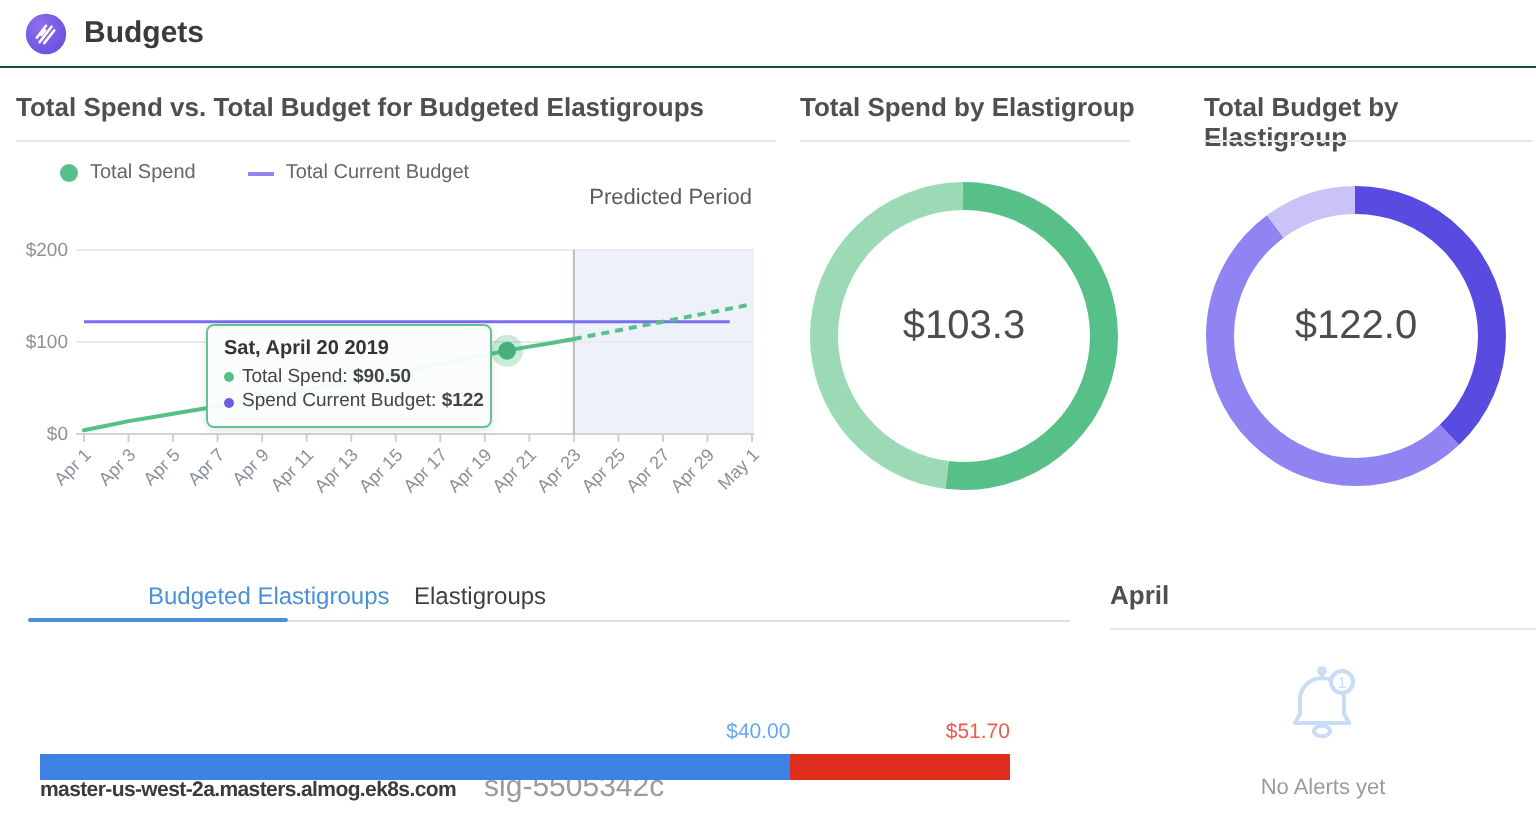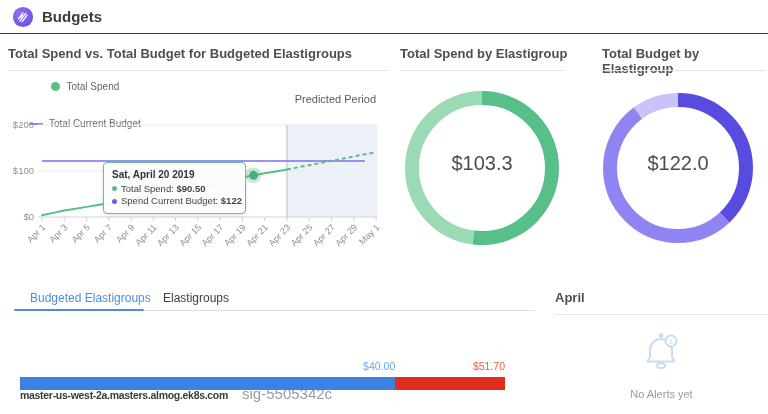--- a/index.html
+++ b/index.html
@@ -11,21 +11,21 @@
   
   .header { position:absolute; left:0; top:0; width:768px; height:34px; background:#fff; border-bottom:1px solid #14532d; }
   .logo { position:absolute; left:12px; top:6px; width:22px; height:22px; }
   .app-title { position:absolute; left:42px; top:8px; font-size:15px; font-weight:bold; color:#3a3a3a; }
 
   
   .sec-title { position:absolute; font-size:13px; font-weight:bold; color:#4f4f4f; }
   .divider { position:absolute; height:1px; background:#e5e5e5; }
 
   
-  .legend { position:absolute; left:30px; top:81px; display:flex; gap:26px; align-items:center;flex-direction:column; }
+  .legend { position:absolute; left:30px; top:81px; display:flex; gap:26px; align-items:flex-end; }
   .legend-item { display:flex; align-items:center; gap:6px; font-size:10px; color:#666; cursor:pointer; }
   .legend-dot { width:9px; height:9px; border-radius:50%; background:#57c088; }
   .legend-dash { width:13px; height:2px; background:#8f84f2; }
 
   .predicted-label { position:absolute; left:226px; top:93px; width:150px; text-align:right; font-size:11px; color:#5a5a5a; }
 
   .ax { font-size:9px; fill:#8b9099; font-family:"Liberation Sans",sans-serif; }
   .ay { font-size:9.5px; fill:#8b9099; font-family:"Liberation Sans",sans-serif; }
 
   
@@ -35,21 +35,21 @@
   .tt-title { font-size:10px; font-weight:bold; color:#333; margin-bottom:1px; }
   .tt-row { display:flex; align-items:center; gap:4px; white-space:nowrap; }
   .bullet { width:5px; height:5px; border-radius:50%; flex:0 0 auto; }
   .bullet.green { background:#57c088; }
   .bullet.purple { background:#6c5ce7; }
 
   
   .donut-value { position:absolute; text-align:center; font-size:20px; color:#4c4c4c; }
 
   
-  .tab { position:absolute; top:291px; font-size:12px; color:#3f3f3f; cursor:pointer; }
+  .tab { position:absolute; top:291px; font-size:12px; color:#3f3f3f; cursor:pointer;margin-left:44px; }
   .tab.active { color:var(--accent,#4a90d9); }
   .tab-underline { position:absolute; left:14px; top:309px; width:130px; height:2px; background:var(--accent,#4a90d9); border-radius:1px; }
   .tab-gray-line { position:absolute; left:144px; top:310px; width:391px; height:1px; background:#e0e0e0; }
 
   
   .eg-row { position:absolute; left:20px; top:345px; display:flex; align-items:baseline; gap:14px; }
   .eg-name { font-size:10.5px; font-weight:bold; color:#3b3b3b; letter-spacing:-0.3px; cursor:pointer; }
   .eg-sig { font-size:15px; color:#9b9b9b;margin-top:40px; }
   .bar-labels { position:absolute; left:20px; top:360px; width:485px; height:13px; font-size:10.5px; }
   .bar-budget-label { position:absolute; left:0; top:0; text-align:right; }

